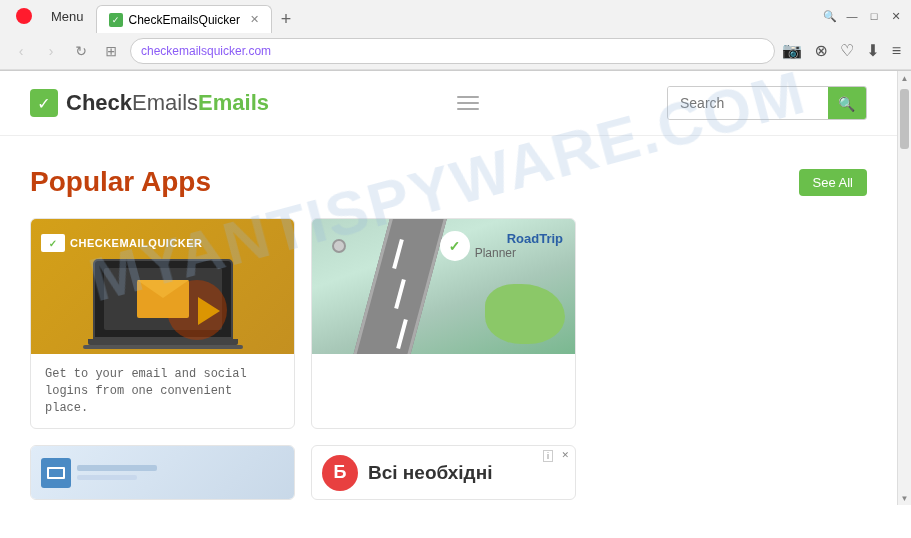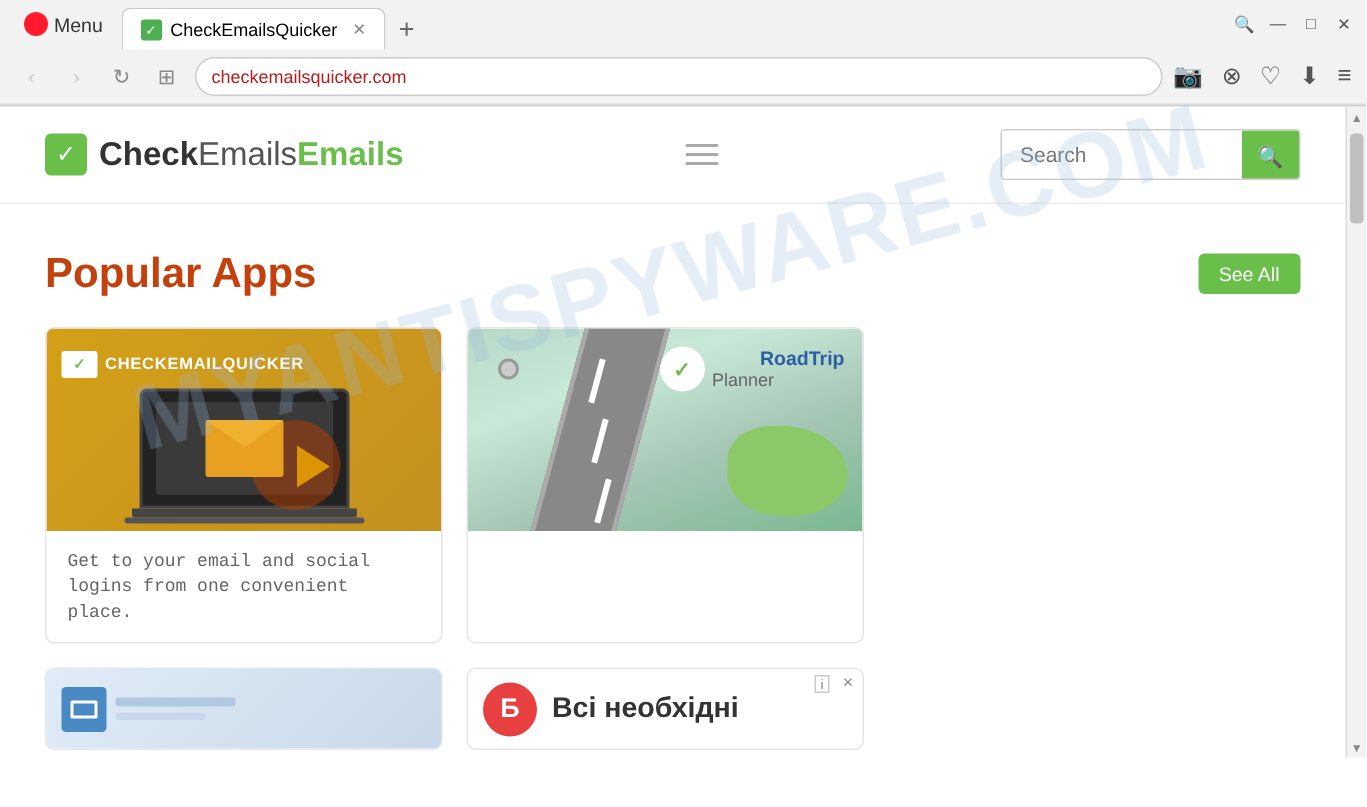--- a/index.html
+++ b/index.html
@@ -13,21 +13,21 @@
     .title-bar {
       display: flex;
       align-items: center;
       height: 32px;
       padding: 0 8px;
       background: #f2f2f2;
     }
     .browser-menu {
       display: flex;
       align-items: center;
-      gap: 4px;
+      gap: 19px;
       font-size: 13px;
       color: #333;
       padding: 0 8px;
       cursor: pointer;
     }
     .opera-icon {
       width: 16px; height: 16px;
       background: #ff1b2d;
       border-radius: 50%;
       display: inline-block;
@@ -109,21 +109,21 @@
     .address-input-wrap {
       flex: 1;
       background: #fff;
       border: 1px solid #ccc;
       border-radius: 14px;
       height: 26px;
       display: flex;
       align-items: center;
       padding: 0 10px;
       font-size: 12px;
-      color: #b91c1c;
+      color: #8b5cf6;
     }
     .toolbar-icons {
       display: flex;
       align-items: center;
       gap: 12px;
       font-size: 16px;
       color: #555;
     }
     .toolbar-icon { cursor: pointer; }
 

